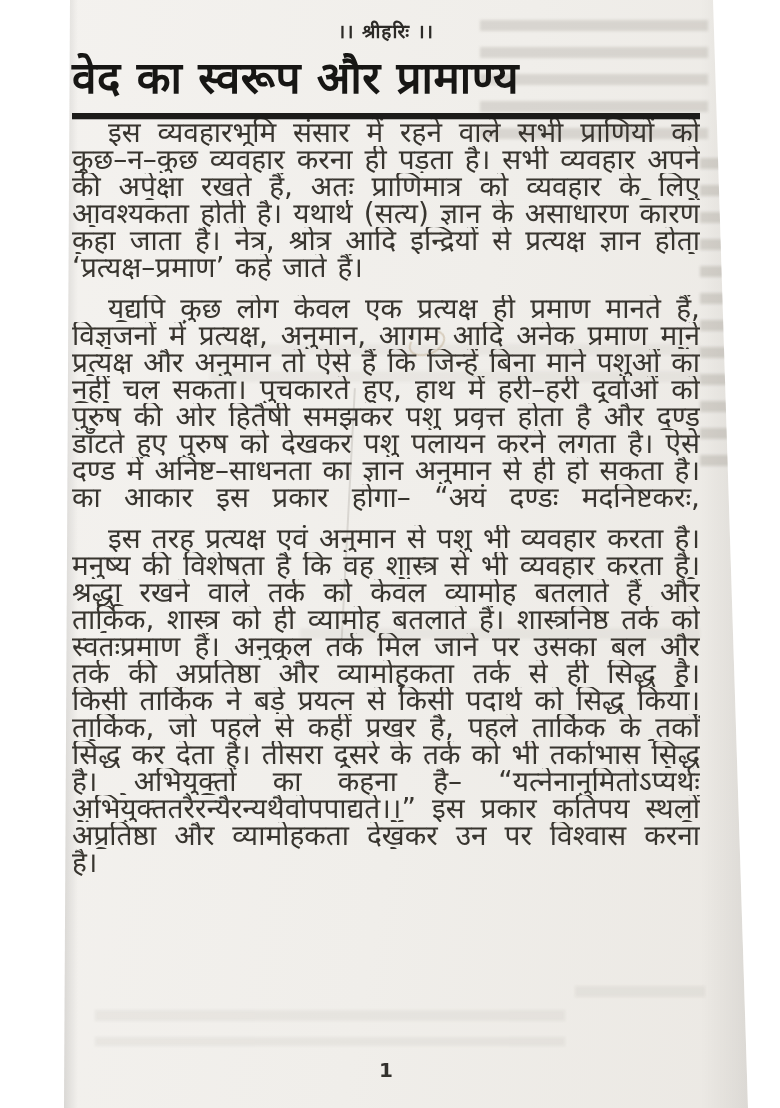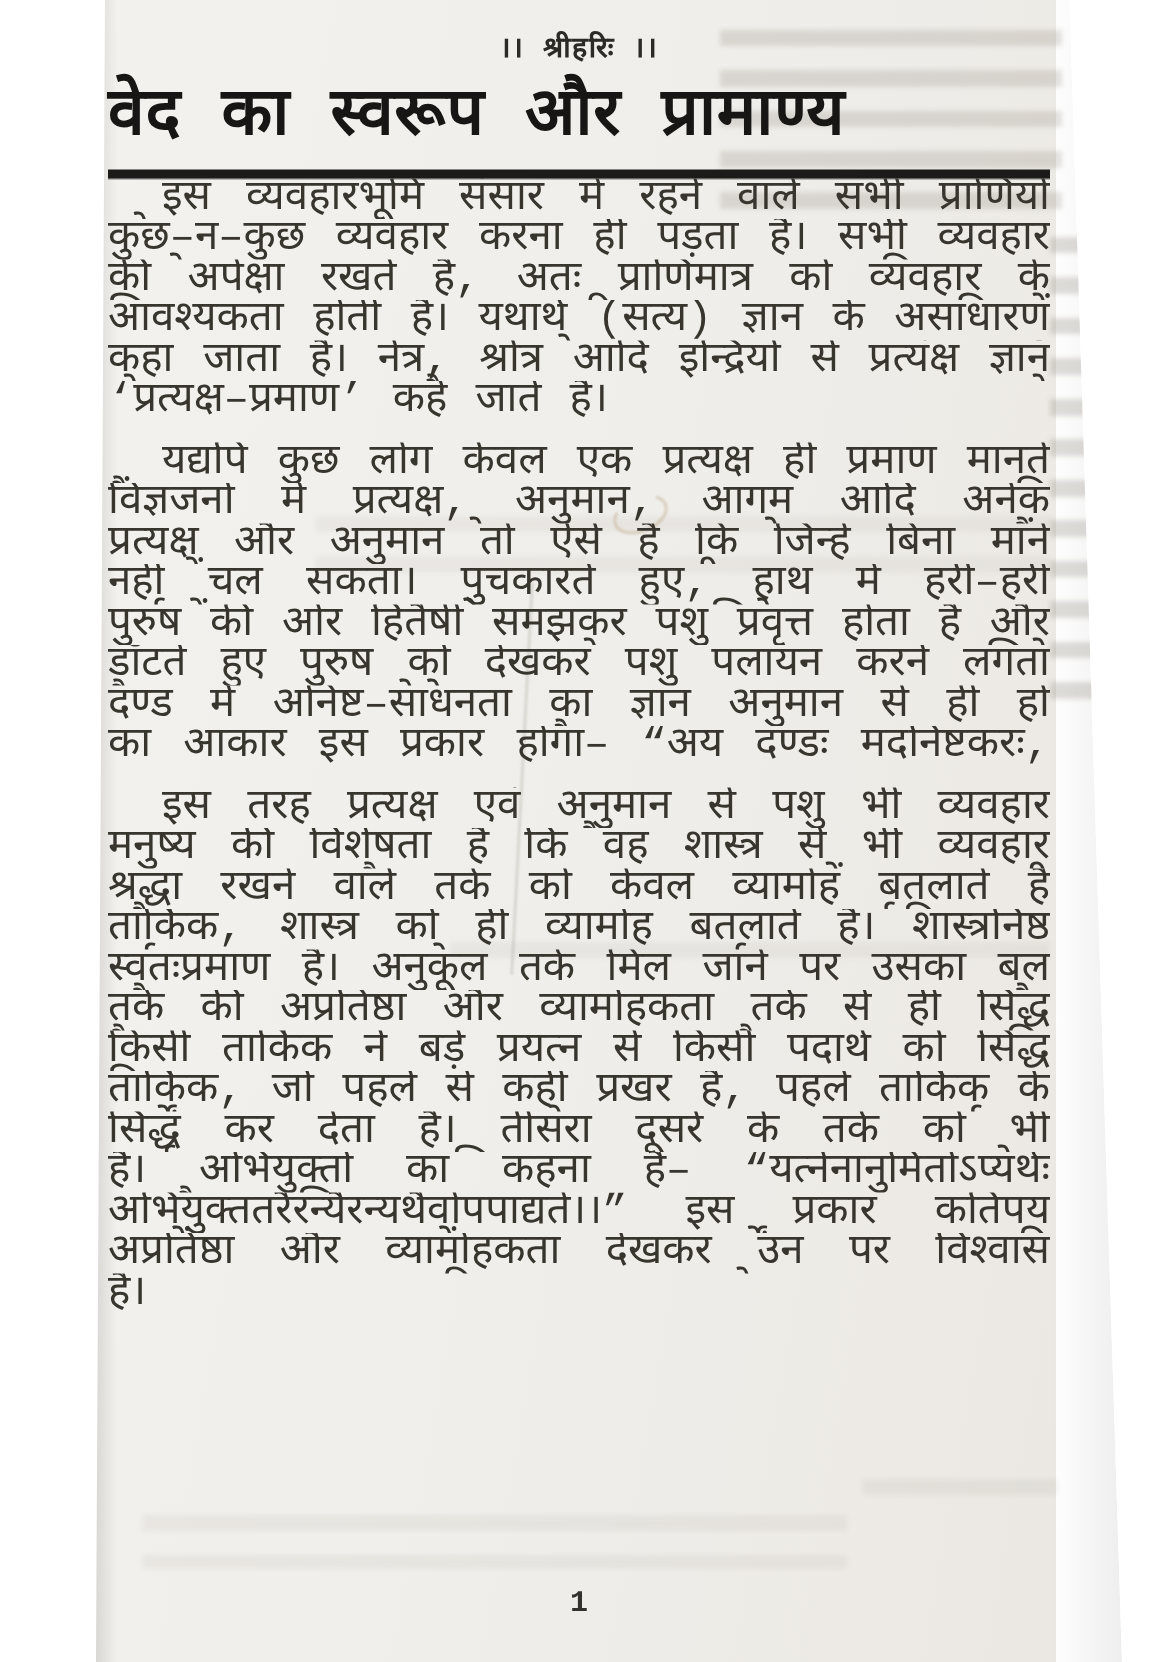--- a/index.html
+++ b/index.html
@@ -3,24 +3,23 @@
 <meta charset="utf-8">
 <style>
   html,body{margin:0;padding:0;}
   body{
     width:780px;height:1108px;position:relative;overflow:hidden;
     background:var(--background,#ffffff);
     font-family:"DejaVu Sans",sans-serif;
   }
   
   .paper{
-    position:absolute;left:0;top:0;width:704px;height:1108px;
+    position:absolute;left:0;top:0;width:780px;height:1108px;
     background:linear-gradient(100deg,#f4f2ef 0%,var(--paper,#f0eeea) 55%,#ebe8e3 100%);
     clip-path:polygon(70px 0,713px 0,748px 1108px,64px 1108px);
-    font-family:Liberation Mono, monospace;
   }
   .edge-shade-left{
     position:absolute;left:64px;top:0;width:14px;height:1108px;
     background:linear-gradient(90deg,rgba(0,0,0,.10),rgba(0,0,0,0));
   }
   .edge-shade-right{
     position:absolute;left:700px;top:0;width:50px;height:1108px;
     background:linear-gradient(90deg,rgba(0,0,0,0),rgba(0,0,0,.07));
     clip-path:polygon(0 0,13px 0,48px 100%,0 100%);
   }

